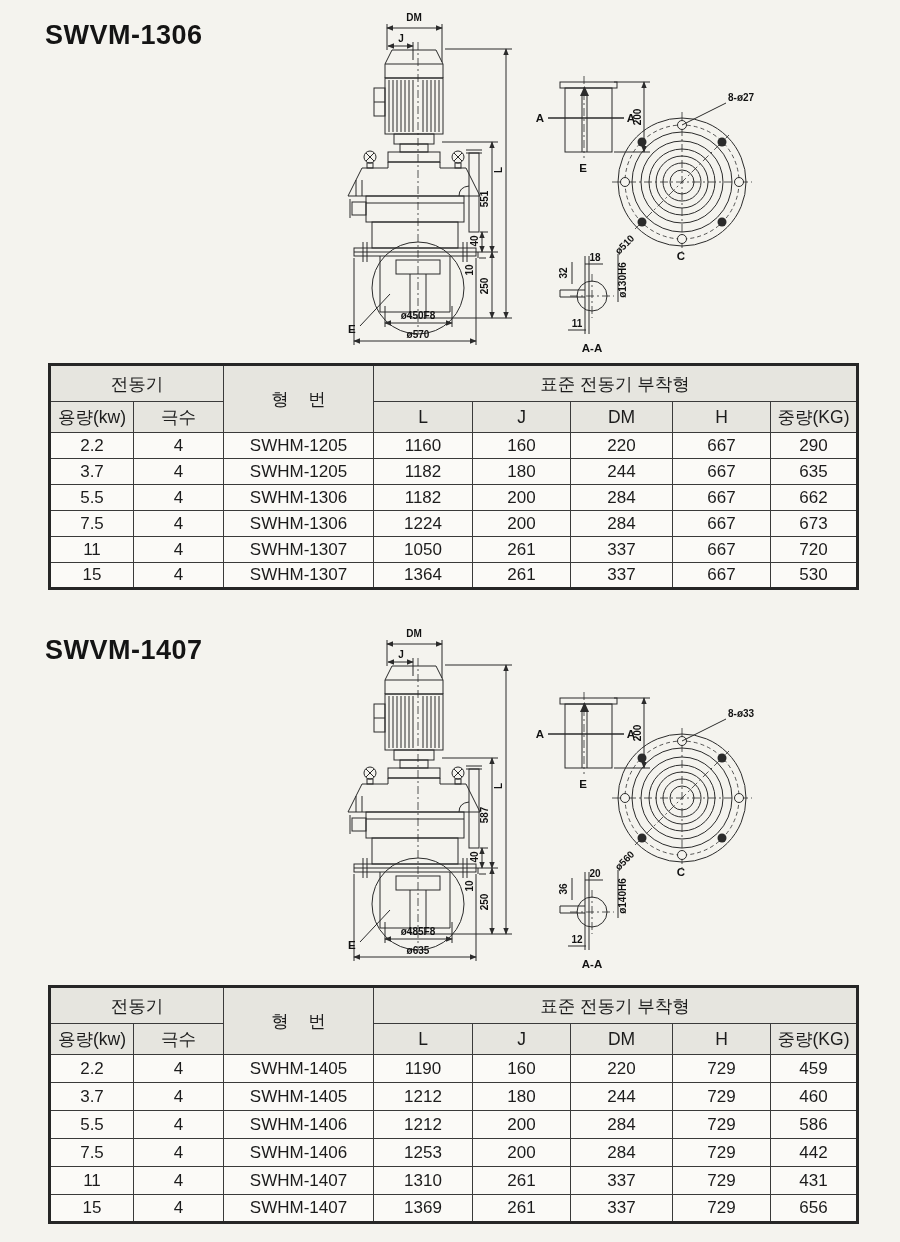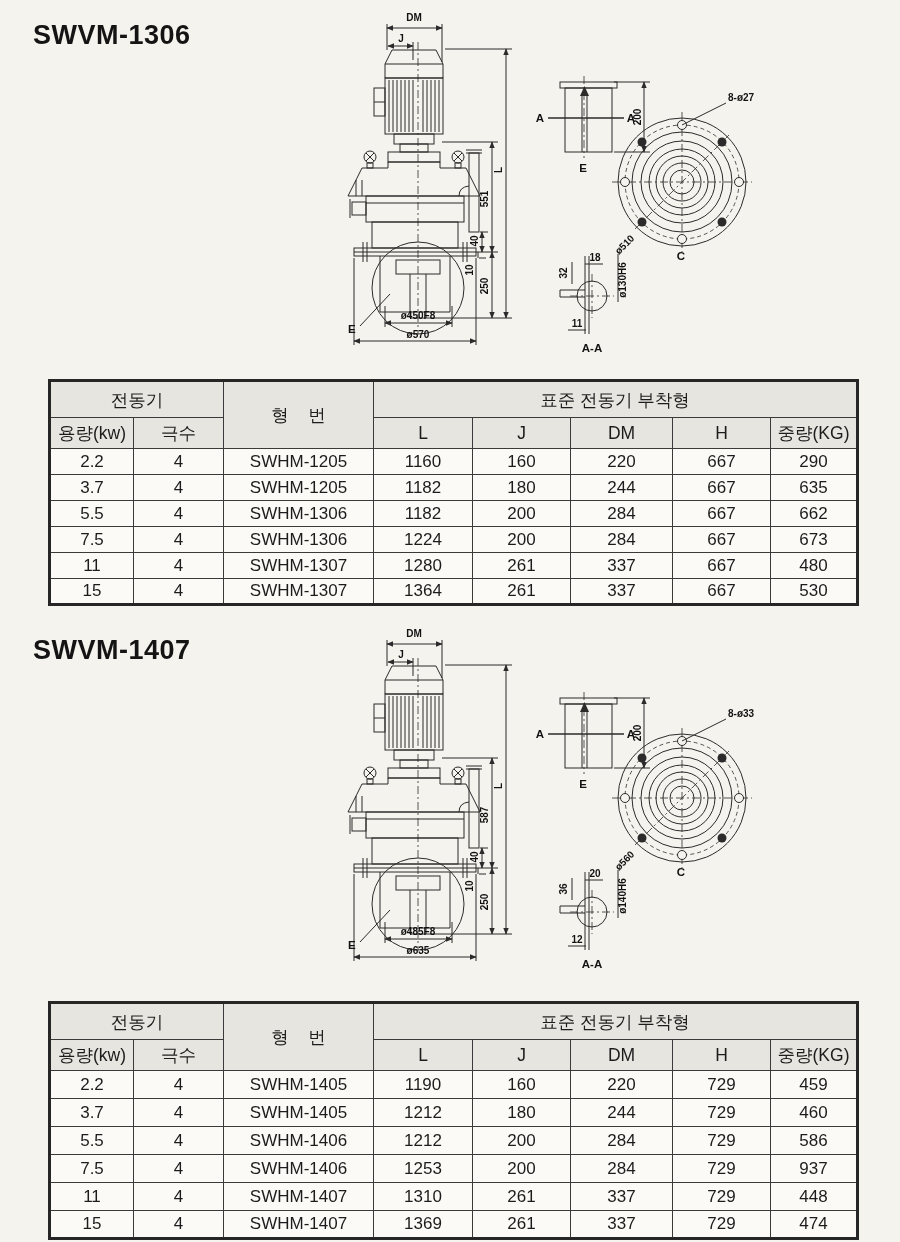--- a/index.html
+++ b/index.html
@@ -4,21 +4,21 @@
 <style>
   * { margin:0; padding:0; box-sizing:border-box; }
   html,body { background:#ffffff; }
   .page {
     position:relative; width:900px; height:1242px;
     background:#f4f3ee;
     font-family:"Liberation Sans", sans-serif;
     color:#1a1a1a; overflow:hidden;
   }
   .title {
-    position:absolute; left:33px;
+    position:absolute; left:45px;
     font-size:27px; font-weight:bold; letter-spacing:0.5px;
     color:#141414;
   }
   .drawing { position:absolute; left:330px; }
 
   
   .geo line, .geo path, .geo rect, .geo circle, .geo polygon, .geo ellipse {
     stroke:#2b2b2b; fill:none; stroke-width:1;
   }
   .geo .thick { stroke-width:1.6; }
@@ -35,21 +35,21 @@
   .spec-table {
     position:absolute; left:48px; width:808px;
     border-collapse:collapse; table-layout:fixed;
     background:#fbfaf7;
   }
   .spec-table th, .spec-table td {
     border:1.4px solid #3a3a3a;
     text-align:center; vertical-align:middle;
     font-size:17px; color:#1c1c1c; overflow:hidden;
   }
-  .spec-table { border:3px solid #262626;margin-top:16px; }
+  .spec-table { border:3px solid #262626; }
   .spec-table thead th {
     background:#e6e5df; font-weight:normal; white-space:pre; font-size:17.5px;
   }
   .hr1 th { height:37px; }
   .hr2 th { height:31px; }
   .t1 tbody td { height:26px; }
   .t2 tbody td { height:28px; }
 </style>
 </head>
 <body>
@@ -305,25 +305,25 @@
             <td>1224</td>
             <td>200</td>
             <td>284</td>
             <td>667</td>
             <td>673</td>
         </tr>
         <tr>
           <td>11</td>
             <td>4</td>
             <td>SWHM-1307</td>
-            <td>1280</td>
+            <td>1050</td>
             <td>261</td>
             <td>337</td>
             <td>667</td>
-            <td>480</td>
+            <td>720</td>
         </tr>
         <tr>
           <td>15</td>
             <td>4</td>
             <td>SWHM-1307</td>
             <td>1364</td>
             <td>261</td>
             <td>337</td>
             <td>667</td>
             <td>530</td>
@@ -420,39 +420,39 @@
             <td>586</td>
         </tr>
         <tr>
           <td>7.5</td>
             <td>4</td>
             <td>SWHM-1406</td>
             <td>1253</td>
             <td>200</td>
             <td>284</td>
             <td>729</td>
-            <td>937</td>
+            <td>442</td>
         </tr>
         <tr>
           <td>11</td>
             <td>4</td>
             <td>SWHM-1407</td>
             <td>1310</td>
             <td>261</td>
             <td>337</td>
             <td>729</td>
-            <td>448</td>
+            <td>431</td>
         </tr>
         <tr>
           <td>15</td>
             <td>4</td>
             <td>SWHM-1407</td>
             <td>1369</td>
             <td>261</td>
             <td>337</td>
             <td>729</td>
-            <td>474</td>
+            <td>656</td>
         </tr>
       </tbody>
     </table>
   </section>
 
 </div>
 
 </body></html>

